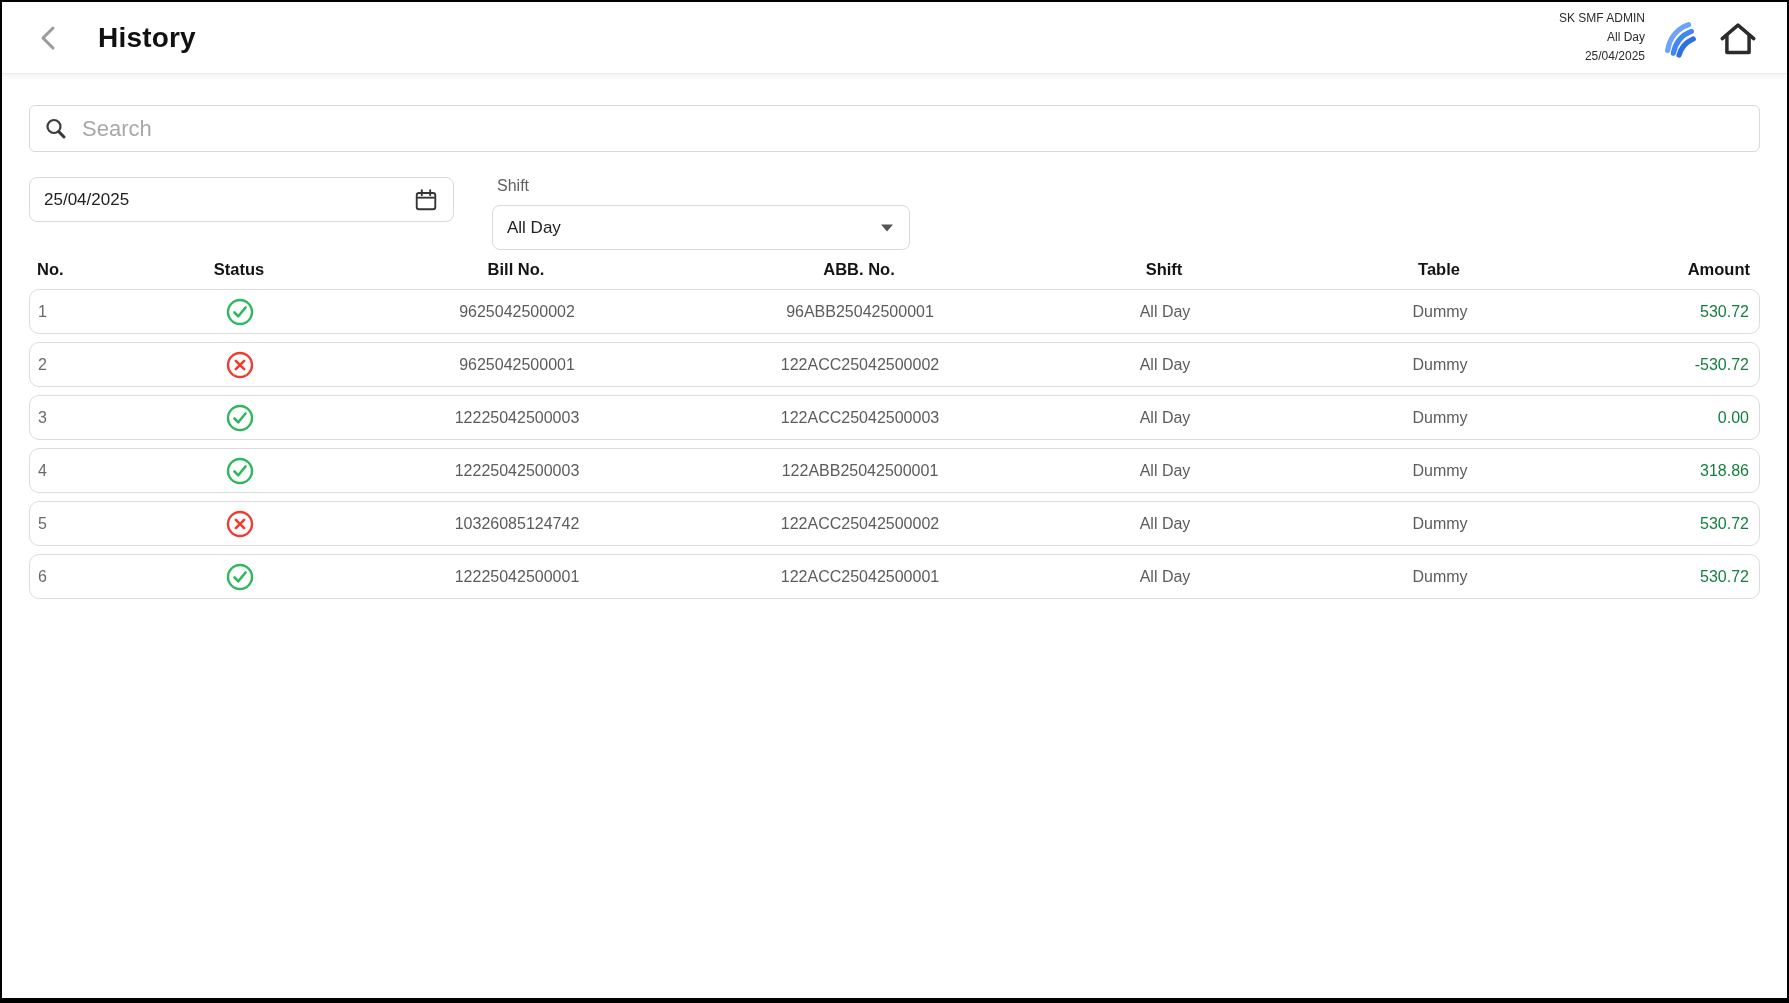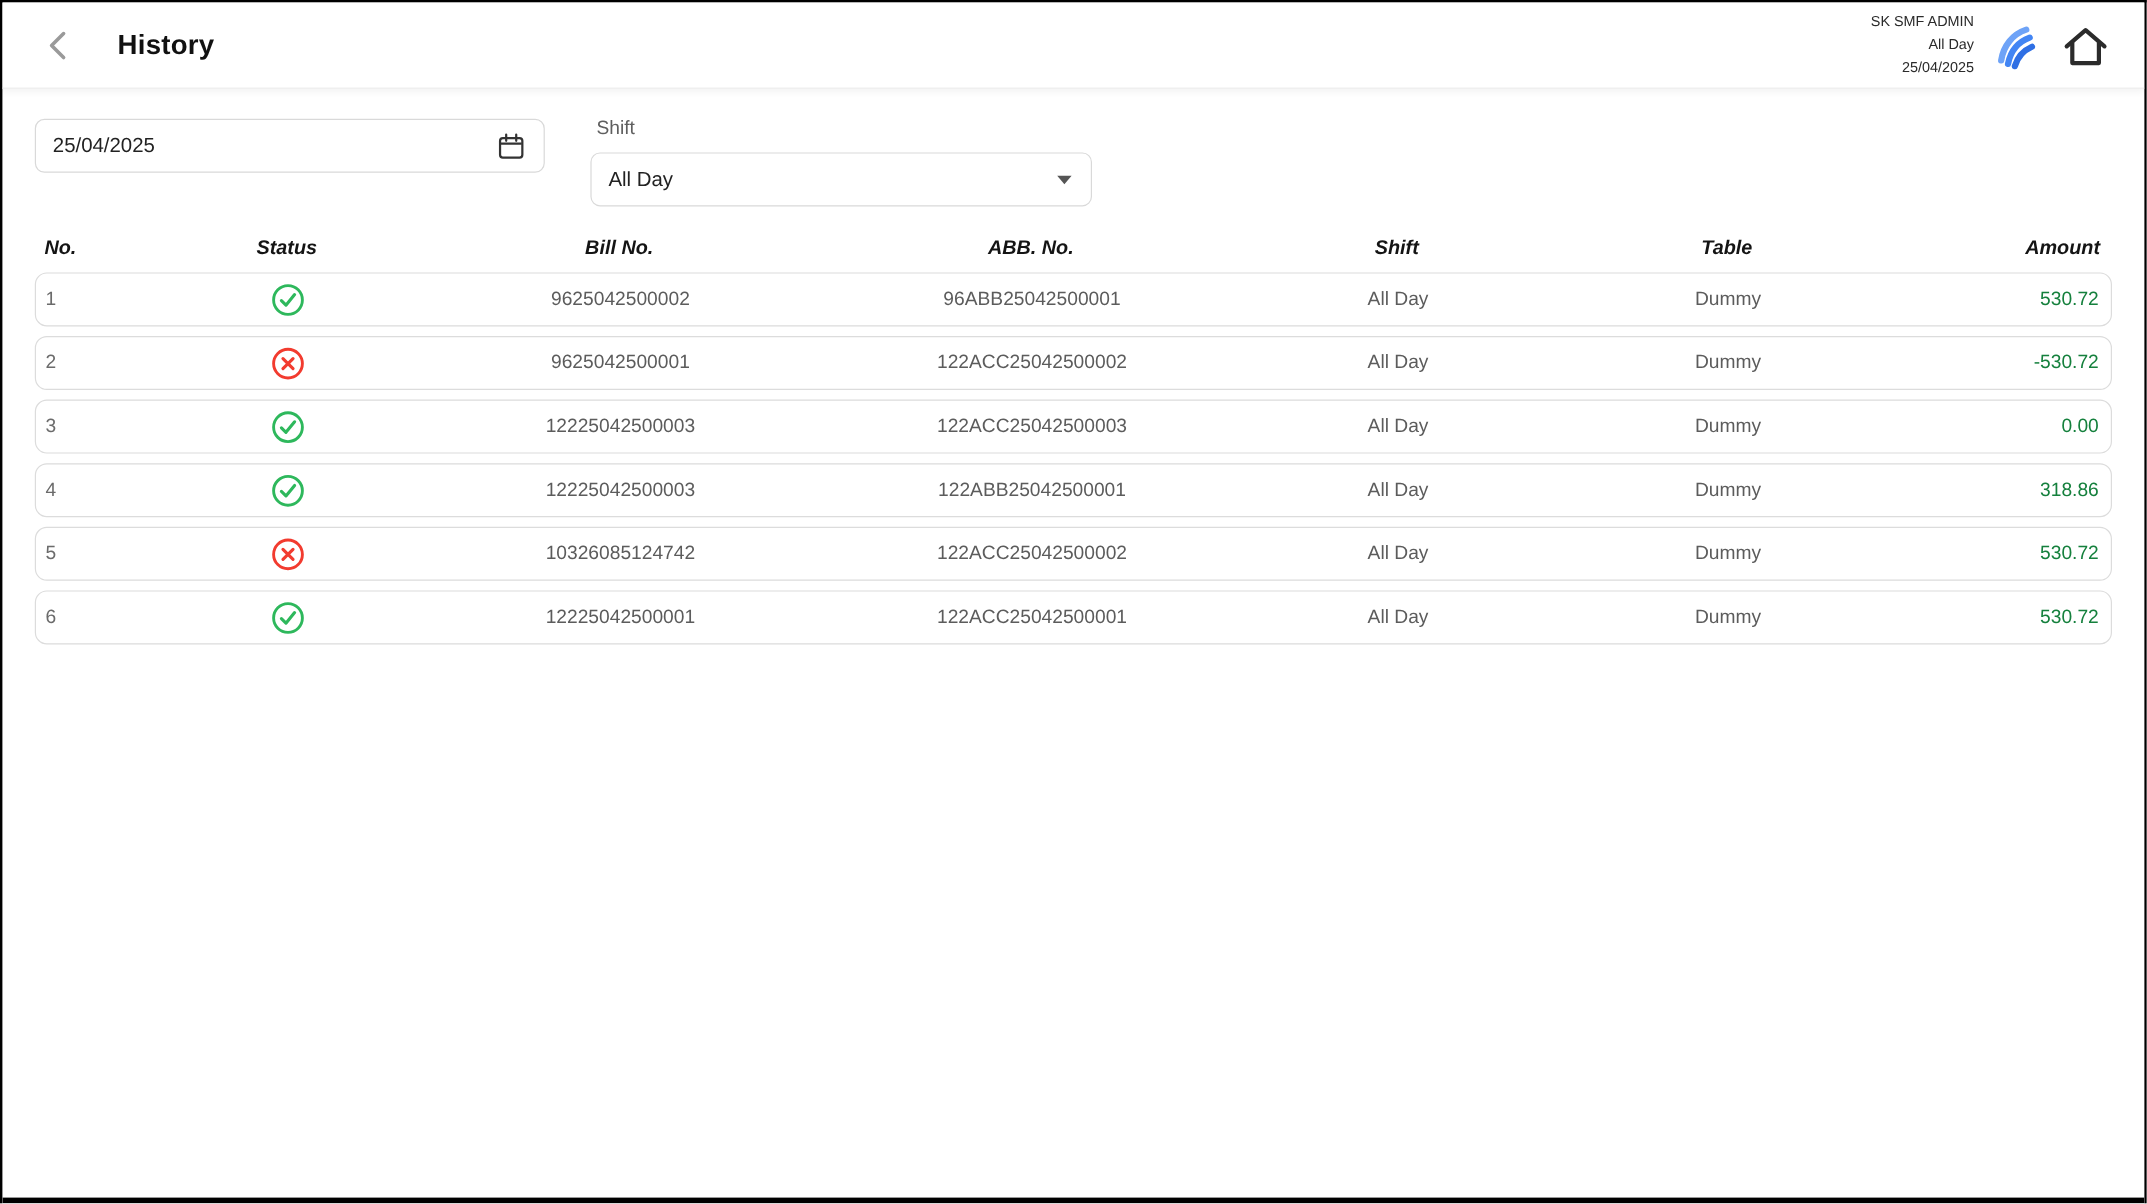--- a/index.html
+++ b/index.html
@@ -12,21 +12,21 @@
   .bottom-bar { position:absolute; left:0; bottom:0; width:100%; height:5px; background:#000; }
 
   
   .app-header {
     height:72px; display:flex; align-items:center; justify-content:space-between;
     padding:0 26px 0 28px; background:#fff;
     border-bottom:1px solid #ececec; box-shadow:0 3px 6px rgba(0,0,0,.05);
   }
   .header-left { display:flex; align-items:center; gap:30px; }
   .back-btn { background:none; border:none; cursor:pointer; display:flex; align-items:center; padding:4px; }
-  .page-title { font-size:23px; font-weight:700; color:#111; letter-spacing:.2px; }
+  .page-title { font-size:28px; font-weight:700; color:#111; letter-spacing:.2px; }
   .header-right { display:flex; align-items:center; gap:16px; }
   .session-info { text-align:right; font-size:12px; color:#2b2b2b; line-height:19px; }
   .logo-icon { display:flex; align-items:center; }
   .home-btn { background:none; border:none; cursor:pointer; display:flex; align-items:center; padding:2px; }
 
   
   .main { padding:0 27px; }
   .search-box {
     margin-top:31px; height:47px; border:1px solid #d9d9d9; border-radius:6px;
     display:flex; align-items:center; gap:13px; padding:0 13px; background:#fff;
@@ -46,21 +46,21 @@
   }
   .field-date { width:425px; }
   .field-shift { width:418px; }
 
   
   .grid-cols {
     display:grid;
     grid-template-columns:120px 180px 374px 312px 298px 252px 1fr;
     align-items:center;
   }
-  .thead { margin-top:20px; padding:6px 0 10px 0; font-size:16.5px; font-weight:700; color:#141414;font-style:italic; }
+  .thead { margin-top:4px; padding:6px 0 10px 0; font-size:16.5px; font-weight:700; color:#141414; }
   .c { text-align:center; }
   .c.no { text-align:left; padding-left:8px; }
   .c.amount { text-align:right; padding-right:10px; }
   .row {
     height:45px; margin-bottom:8px; border:1px solid #dcdcdc; border-radius:10px;
     background:#fff; font-size:16px; color:#5c5c5c; cursor:pointer;
   }
   .row .c.no { color:#6b6b6b; }
   .row .c.amount { color:#15803d; }
   .status-wrap { display:flex; justify-content:center; align-items:center; }
@@ -99,20 +99,27 @@
         <svg width="42" height="40" viewBox="0 0 36 34">
           <path d="M4.5 17.5 L18 6 L31.5 17.5" fill="none" stroke="#2b2b2b" stroke-width="3" stroke-linejoin="round" stroke-linecap="round"></path>
           <path d="M8.5 15 V29.5 H27.5 V15" fill="none" stroke="#2b2b2b" stroke-width="3" stroke-linejoin="round" stroke-linecap="round"></path>
         </svg>
       </button>
     </div>
   </header>
 
   <main class="main">
 
+    <div class="search-box">
+      <svg width="26" height="26" viewBox="0 0 26 26">
+        <circle cx="11" cy="10.5" r="6.5" fill="none" stroke="#3a3a3a" stroke-width="2.2"></circle>
+        <line x1="15.8" y1="15.6" x2="21" y2="21" stroke="#3a3a3a" stroke-width="3" stroke-linecap="round"></line>
+      </svg>
+      <input type="text" placeholder="Search" style="">
+    </div>
 
     <div class="filters">
       <div class="filter">
         <div class="field field-date">
           <span>25/04/2025</span>
           <svg width="26" height="26" viewBox="0 0 28 28">
             <rect x="4" y="6.5" width="20" height="17.5" rx="2.5" fill="none" stroke="#333" stroke-width="2"></rect>
             <line x1="9.5" y1="3.5" x2="9.5" y2="9" stroke="#333" stroke-width="2" stroke-linecap="round"></line>
             <line x1="18.5" y1="3.5" x2="18.5" y2="9" stroke="#333" stroke-width="2" stroke-linecap="round"></line>
             <line x1="4.5" y1="11.5" x2="23.5" y2="11.5" stroke="#333" stroke-width="2"></line>

